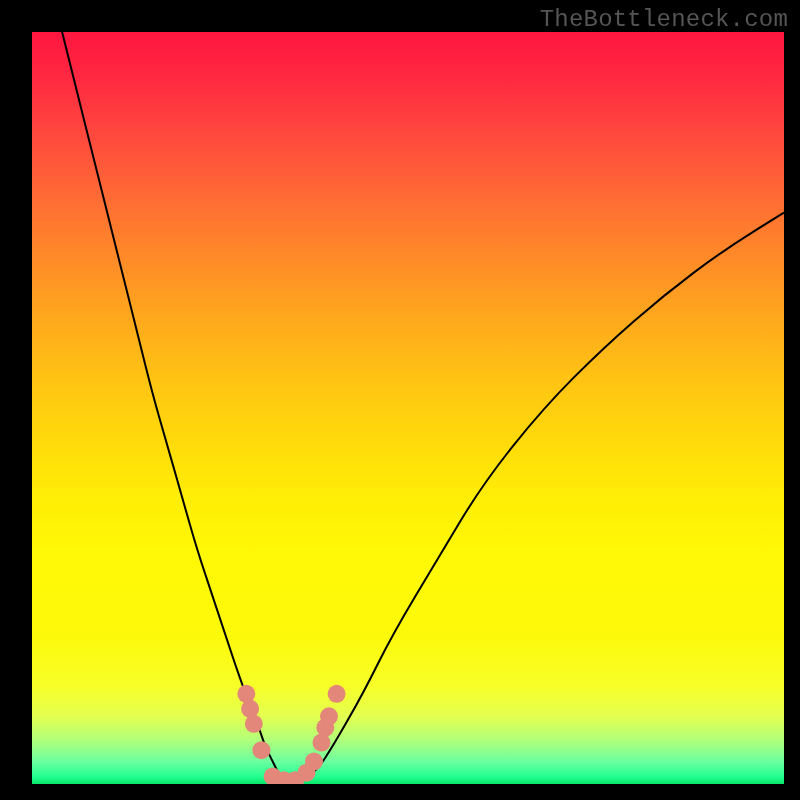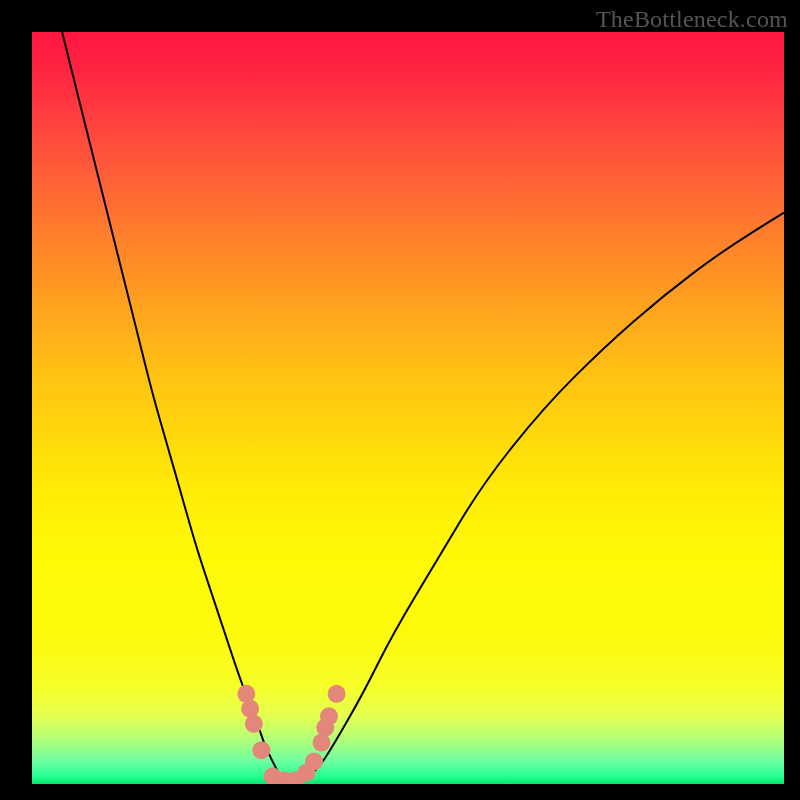--- a/index.html
+++ b/index.html
@@ -46,21 +46,21 @@
       #b4ff78 94%,
       #6dffa0 97%,
       #24ff90 99%,
       #07e76a 100%
     );
   }
   .watermark {
     position: absolute;
     top: 6px;
     right: 12px;
-    font-family: Liberation Serif, serif;
+    font-family: Liberation Mono, monospace;
     font-size: 24px;
     font-weight: 400;
     color: #555;
     letter-spacing: 0.2px;
     user-select: none;
   }
   svg.curve {
     position: absolute;
     inset: 0;
   }

